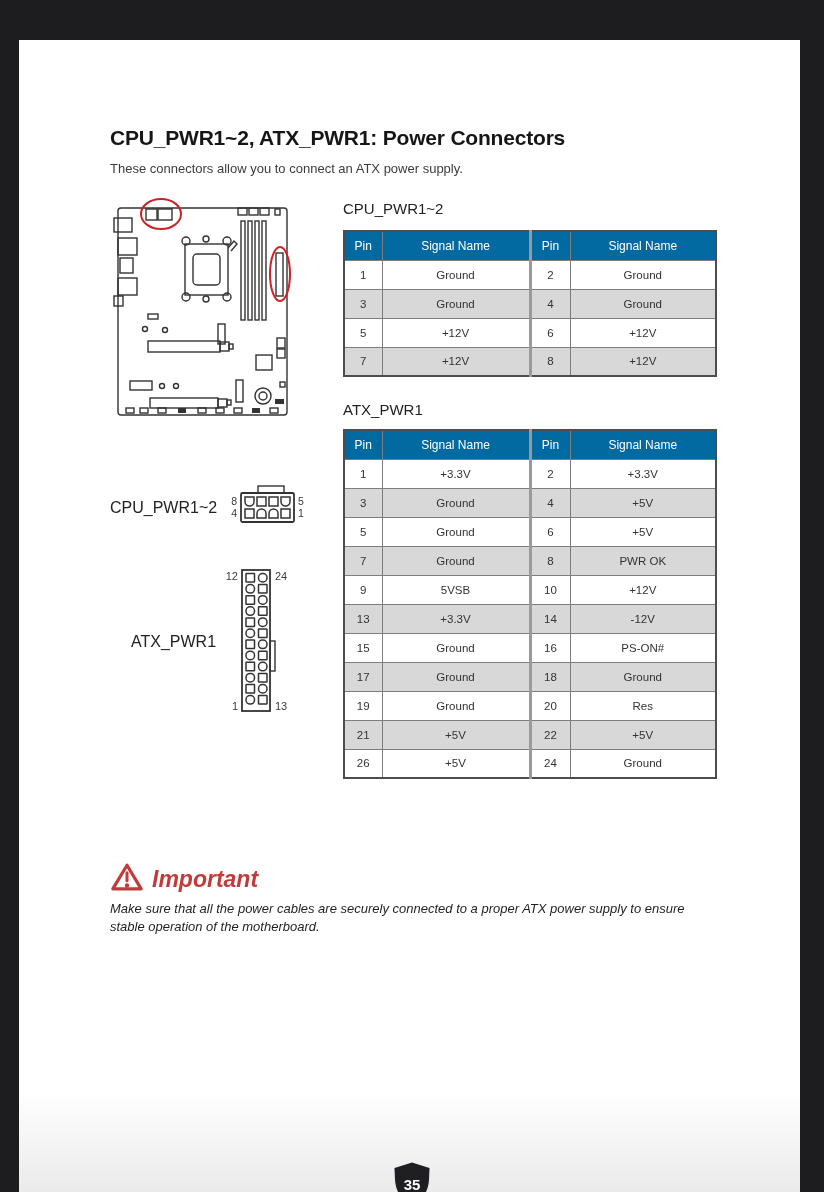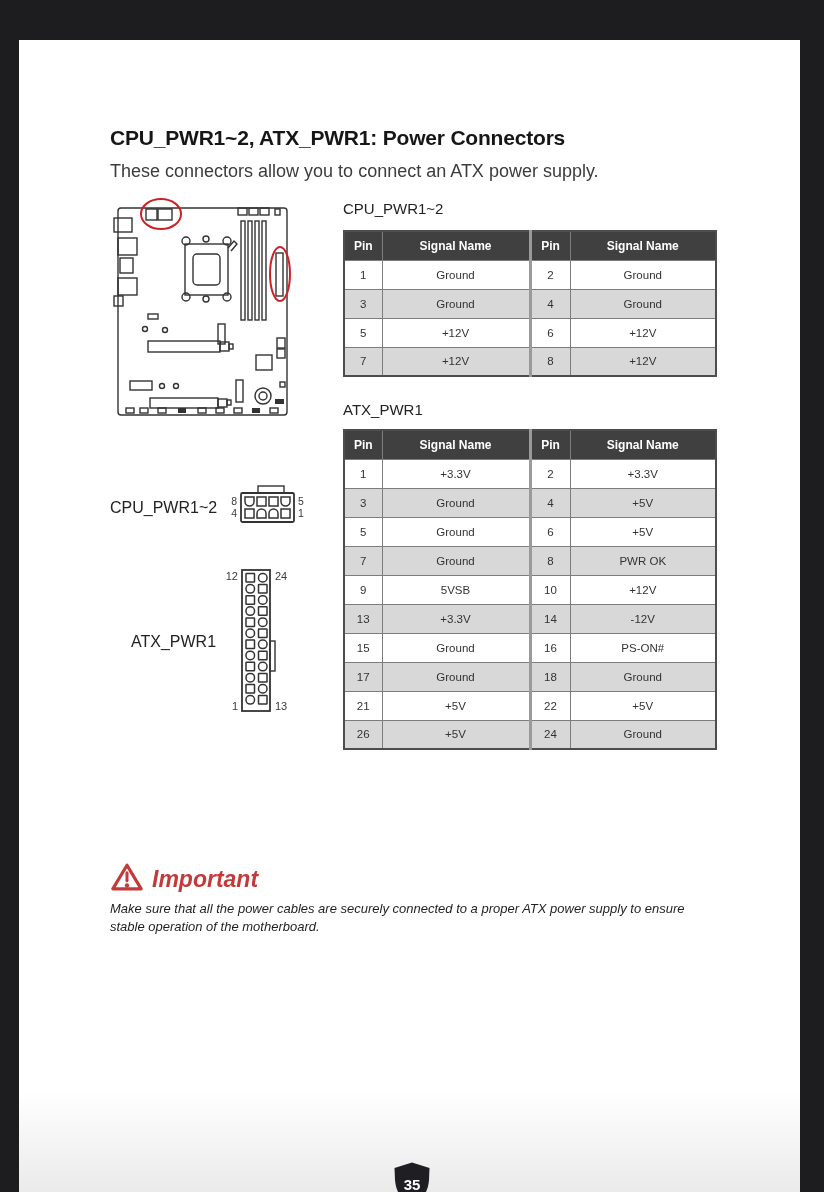--- a/index.html
+++ b/index.html
@@ -16,35 +16,35 @@
     margin-top:28px;
   }
   .abs { position:absolute; }
 
   h1.title {
     left:91px; top:86px; width:640px;
     font-size:21px; font-weight:800; color:#161616; letter-spacing:-0.2px;
   }
   .subtitle {
     left:91px; top:121px; width:640px;
-    font-size:18px; color:#3c3c3c;
+    font-size:13px; color:#3c3c3c;
   }
 
   .tcaption { font-size:15px; color:#222222; }
   #cpu-caption { left:324px; top:160px; }
   #atx-caption { left:324px; top:361px; }
 
   table.pintable { border-collapse:collapse; border:2px solid #4d4d4d; background:#fff; }
   #cpu-table { left:324px; top:190px; }
   #atx-table { left:324px; top:389px; }
   table.pintable th, table.pintable td {
     border:1px solid #7d7d7d; height:29px; text-align:center; padding:0 4px;
   }
   table.pintable th {
-    background:#404040; color:#ffffff; font-size:12px; font-weight:700;
+    background:#0369a1; color:#ffffff; font-size:12px; font-weight:400;
   }
   table.pintable td { font-size:11.5px; color:#333333; }
   table.pintable tbody tr:nth-child(even) td { background:#d8d8d8; }
   table.pintable th:nth-child(3), table.pintable td:nth-child(3) { border-left:3px solid #9a9a9a; }
 
   #mobo-svg { left:93px; top:156px; }
   #cpu-conn-label { left:91px; top:459px; font-size:16px; color:#222; }
   #cpu-conn-svg { left:203px; top:443px; }
   #atx-conn-label { left:112px; top:593px; font-size:16px; color:#222; }
   #atx-conn-svg { left:198px; top:525px; }
@@ -252,20 +252,26 @@
           <td>15</td>
           <td>Ground</td>
           <td>16</td>
           <td>PS-ON#</td>
         </tr>
         <tr>
           <td>17</td>
           <td>Ground</td>
           <td>18</td>
           <td>Ground</td>
+        </tr>
+        <tr>
+          <td>19</td>
+          <td>Ground</td>
+          <td>20</td>
+          <td>Res</td>
         </tr>
         <tr>
           <td>21</td>
           <td>+5V</td>
           <td>22</td>
           <td>+5V</td>
         </tr>
         <tr>
           <td>26</td>
           <td>+5V</td>

